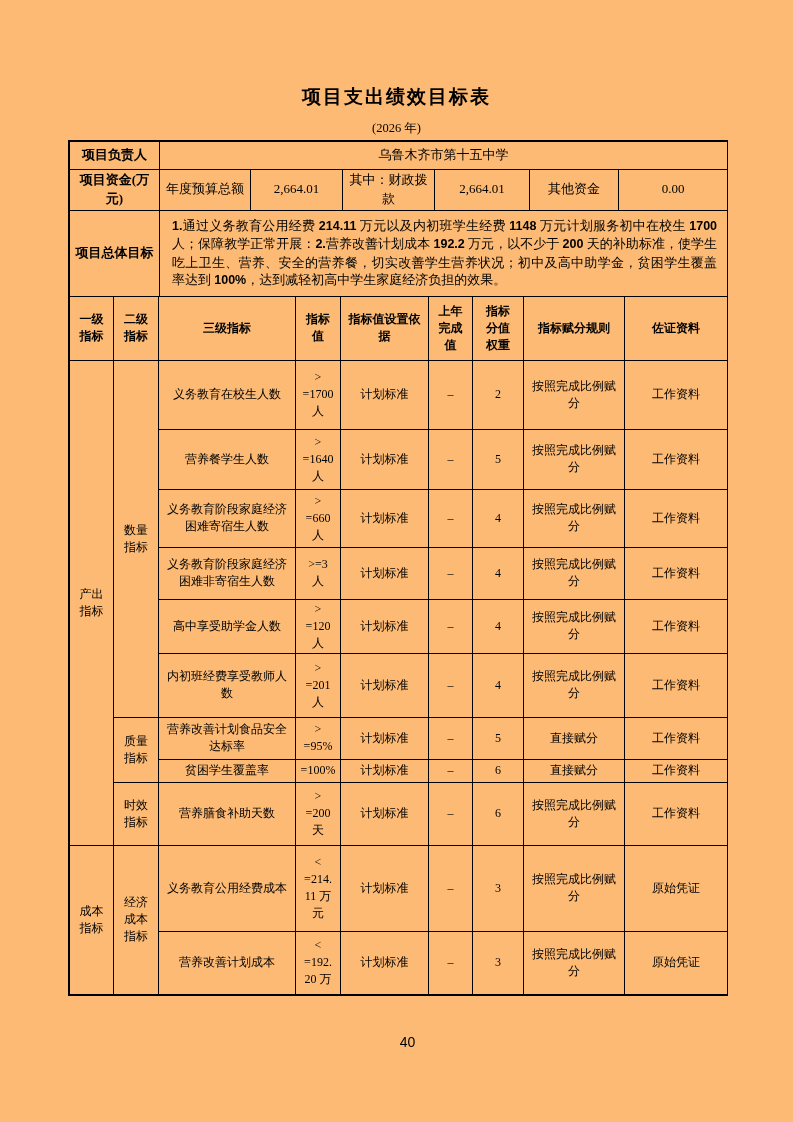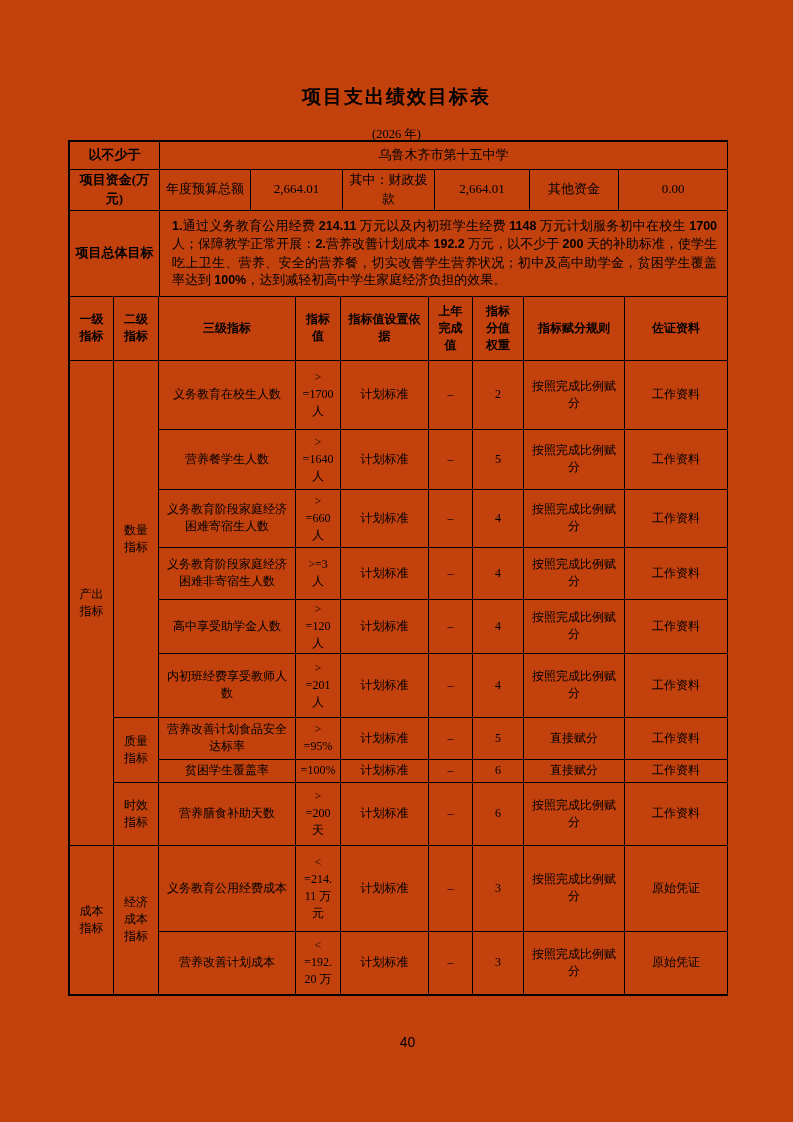--- a/index.html
+++ b/index.html
@@ -1,28 +1,28 @@
 <!DOCTYPE html>
 <html><head>
 <meta charset="utf-8">
 <style>
   html,body { margin:0; padding:0; background:#ffffff; }
   body {
     width:793px; height:1122px; position:relative;
     font-family:"Liberation Serif","DejaVu Serif",serif;
     color:#000;
   }
-  .page { position:absolute; inset:0; background:#c2410c; }
+  .page { position:absolute; inset:0; background:#fdba74; }
 
   .title {
     position:absolute; top:84px; left:0; width:100%;
     text-align:center; font-size:19px; font-weight:bold; letter-spacing:2px;
   }
   .subtitle {
-    position:absolute; top:126px; left:0; width:100%;
+    position:absolute; top:120px; left:0; width:100%;
     text-align:center; font-size:12.5px;
   }
 
   .tables {
     position:absolute; left:68px; top:140px; width:658px;
     border:1px solid #000;
   }
   table { border-collapse:collapse; table-layout:fixed; width:100%; }
   td {
     border:1px solid #000;
@@ -72,21 +72,21 @@
         <col style="width:90px">
           <col style="width:91px">
           <col style="width:92px">
         <col style="width:92px">
           <col style="width:95px">
           <col style="width:89px">
         <col style="width:109px">
       </colgroup>
       <tbody>
           <tr class="r1">
-        <td class="lbl">以不少于</td>
+        <td class="lbl">项目负责人</td>
         <td colspan="6">乌鲁木齐市第十五中学</td>
       </tr>
       <tr class="r3">
         <td class="lbl pre">项目资金(万
 元)</td>
         <td>年度预算总额</td>
         <td>2,664.01</td>
         <td class="pre">其中：财政拨
 款</td>
         <td>2,664.01</td>

